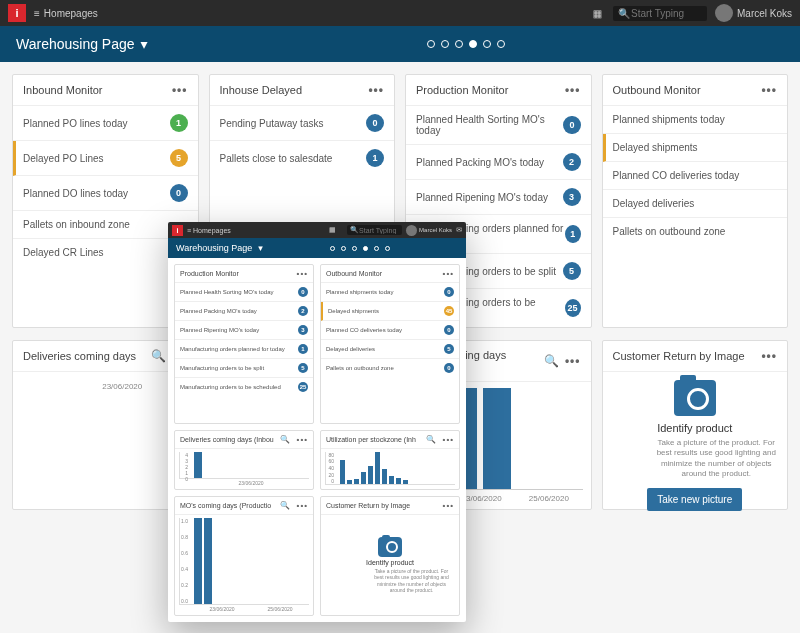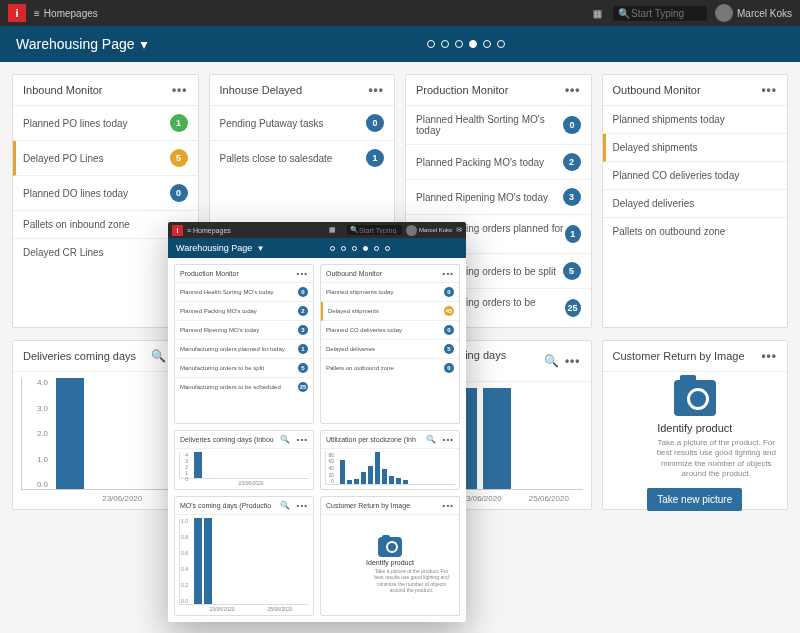--- a/index.html
+++ b/index.html
@@ -224,30 +224,20 @@
 
     <div class="chart-card">
       <div class="card-head">
           <span class="card-title">Deliveries coming days</span>
           <div class="card-actions">
             <span class="search-icon">🔍</span>
             <span class="more">•••</span>
           </div>
         </div>
       <div class="chart-body">
-        <div class="chart-area">
-          <div class="y-ticks">
-              <span>4.0</span>
-              <span>3.0</span>
-              <span>2.0</span>
-              <span>1.0</span>
-              <span>0.0</span>
-            </div>
-          <div class="bar" style="height:100%"></div>
-        </div>
         <div class="chart-xlabels">
             <span>23/06/2020</span>
           </div>
       </div>
     </div>
 
     <div class="chart-card" style="visibility:hidden"></div>
 
     <div class="chart-card">
       <div class="card-head">

